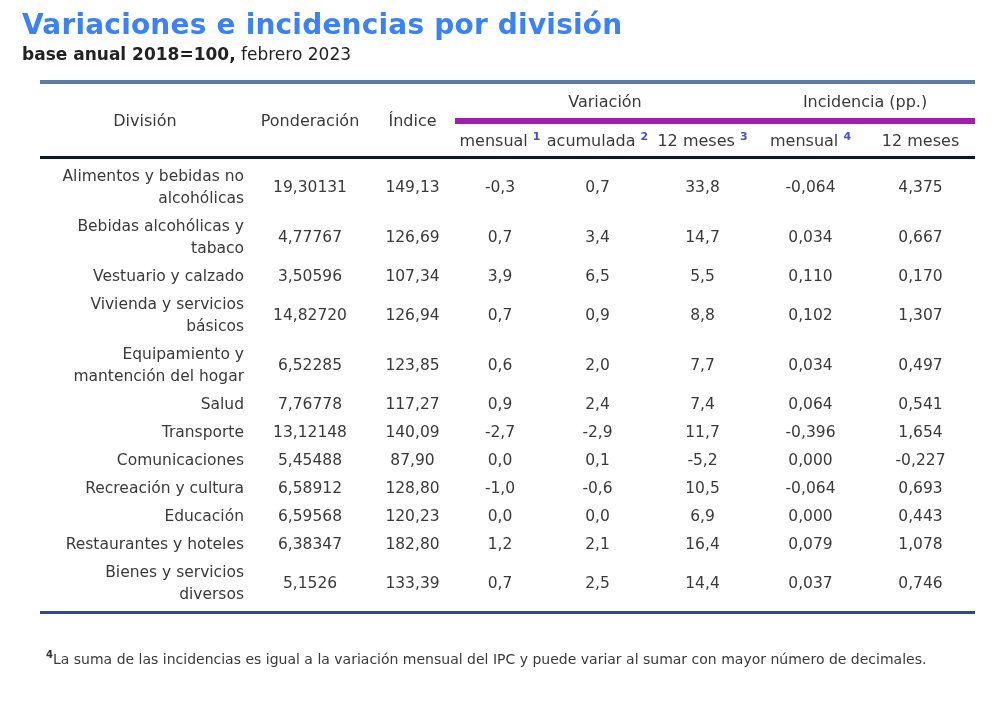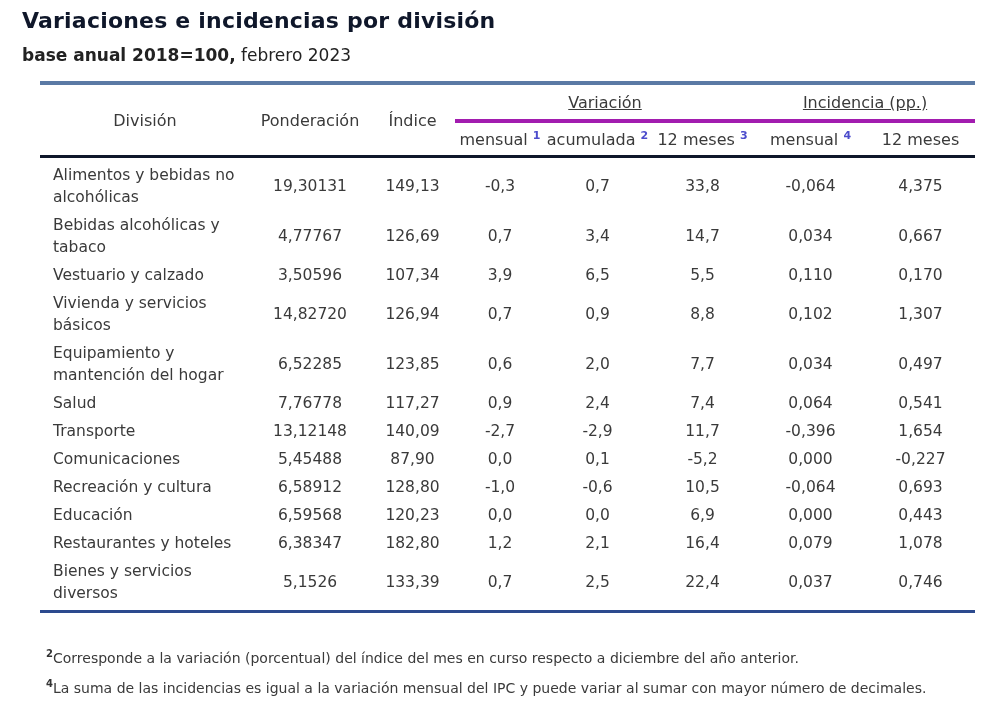--- a/index.html
+++ b/index.html
@@ -5,64 +5,64 @@
   html,body { margin:0; padding:0; background:#ffffff; }
   body {
     width:1000px; height:727px; overflow:hidden;
     font-family:"DejaVu Sans","Liberation Sans",sans-serif;
     color:#3a3a3a;
     -webkit-font-smoothing:antialiased;
   }
   .page { padding:8px 0 0 22px; }
 
   .title {
-    color:#0f172a;
-    font-size:22px;
+    color:#3b82f6;
+    font-size:28px;
     font-weight:bold;
     letter-spacing:.2px;
   }
-  .subtitle { font-size:17px; margin-top:12px; color:#222222; }
+  .subtitle { font-size:17px; margin-top:3px; color:#222222; }
   .subtitle .b { font-weight:bold; }
 
   table.divtable {
     border-collapse:collapse;
     table-layout:fixed;
     width:935px;
     margin:16px 0 0 18px;
     border-top:4px solid #5b7aa5;
   }
   .divtable th {
     font-weight:normal;
     font-size:16px;
     color:#3a3a3a;
     padding:0;
     text-align:center;
     vertical-align:middle;
   }
   .divtable tr.h1 th { height:34px; }
   .divtable tr.h2 th { height:32px;margin-left:10px; }
-  .divtable th.grp { border-bottom:4px solid #a21caf;text-decoration:underline; }
+  .divtable th.grp { border-bottom:6px solid #a21caf; }
   .divtable tr.h2 th, .divtable th.rspan { border-bottom:3px solid #0f172a; }
 
   sup.s {
     color:#4c4ccc;
     font-weight:bold;
     font-size:11px;
   }
 
   .divtable tbody td {
     font-size:15.5px;
     text-align:center;
     vertical-align:middle;
     padding:3px 0;
     line-height:22px;
     color:#3a3a3a;
   }
   .divtable td.div {
-    text-align:left;
+    text-align:right;
     padding-left:13px;
     padding-right:6px;
   }
   .divtable tbody tr:first-child td { padding-top:6px; }
   .divtable tbody tr:last-child td {
     border-bottom:3px solid #2c4a8e;
     padding-bottom:6px;
   }
 
   .footnotes {
@@ -225,25 +225,24 @@
         <td>16,4</td>
         <td>0,079</td>
         <td>1,078</td>
       </tr>
       <tr>
         <td class="div">Bienes y servicios diversos</td>
         <td>5,1526</td>
         <td>133,39</td>
         <td>0,7</td>
         <td>2,5</td>
-        <td>22,4</td>
+        <td>14,4</td>
         <td>0,037</td>
         <td>0,746</td>
       </tr>
     </tbody>
   </table>
 
   <div class="footnotes">
-    <div><sup>2</sup><span>Corresponde a la variación (porcentual) del índice del mes en curso respecto a diciembre del año anterior.</span></div>
     <div><sup>4</sup><span>La suma de las incidencias es igual a la variación mensual del IPC y puede variar al sumar con mayor número de decimales.</span></div>
   </div>
 
 </div>
 
 </body></html>

